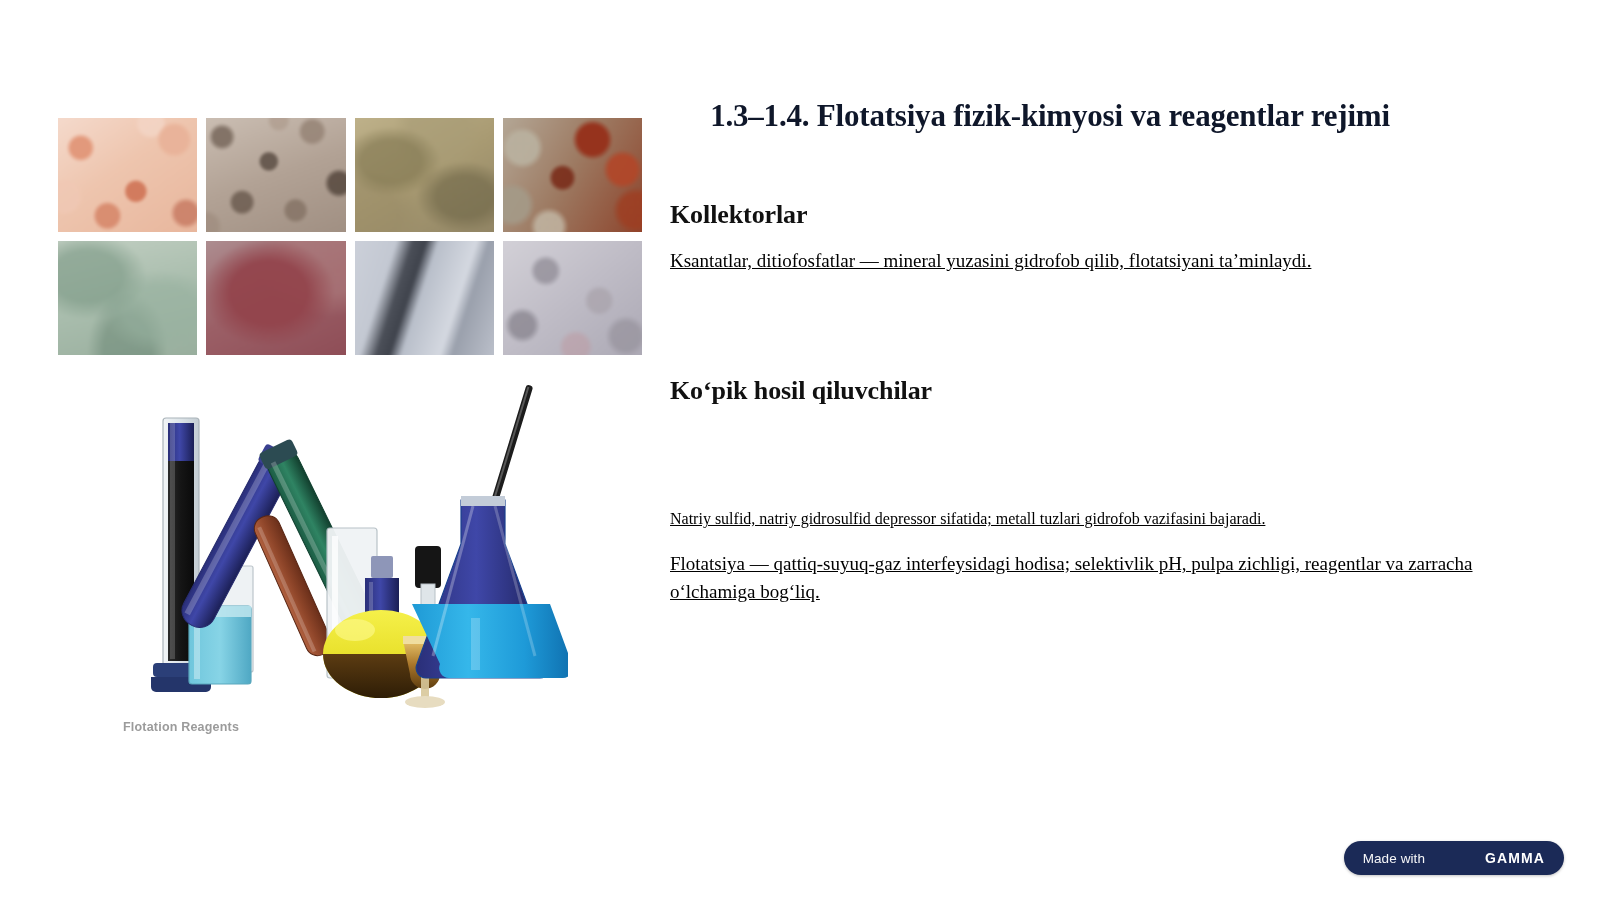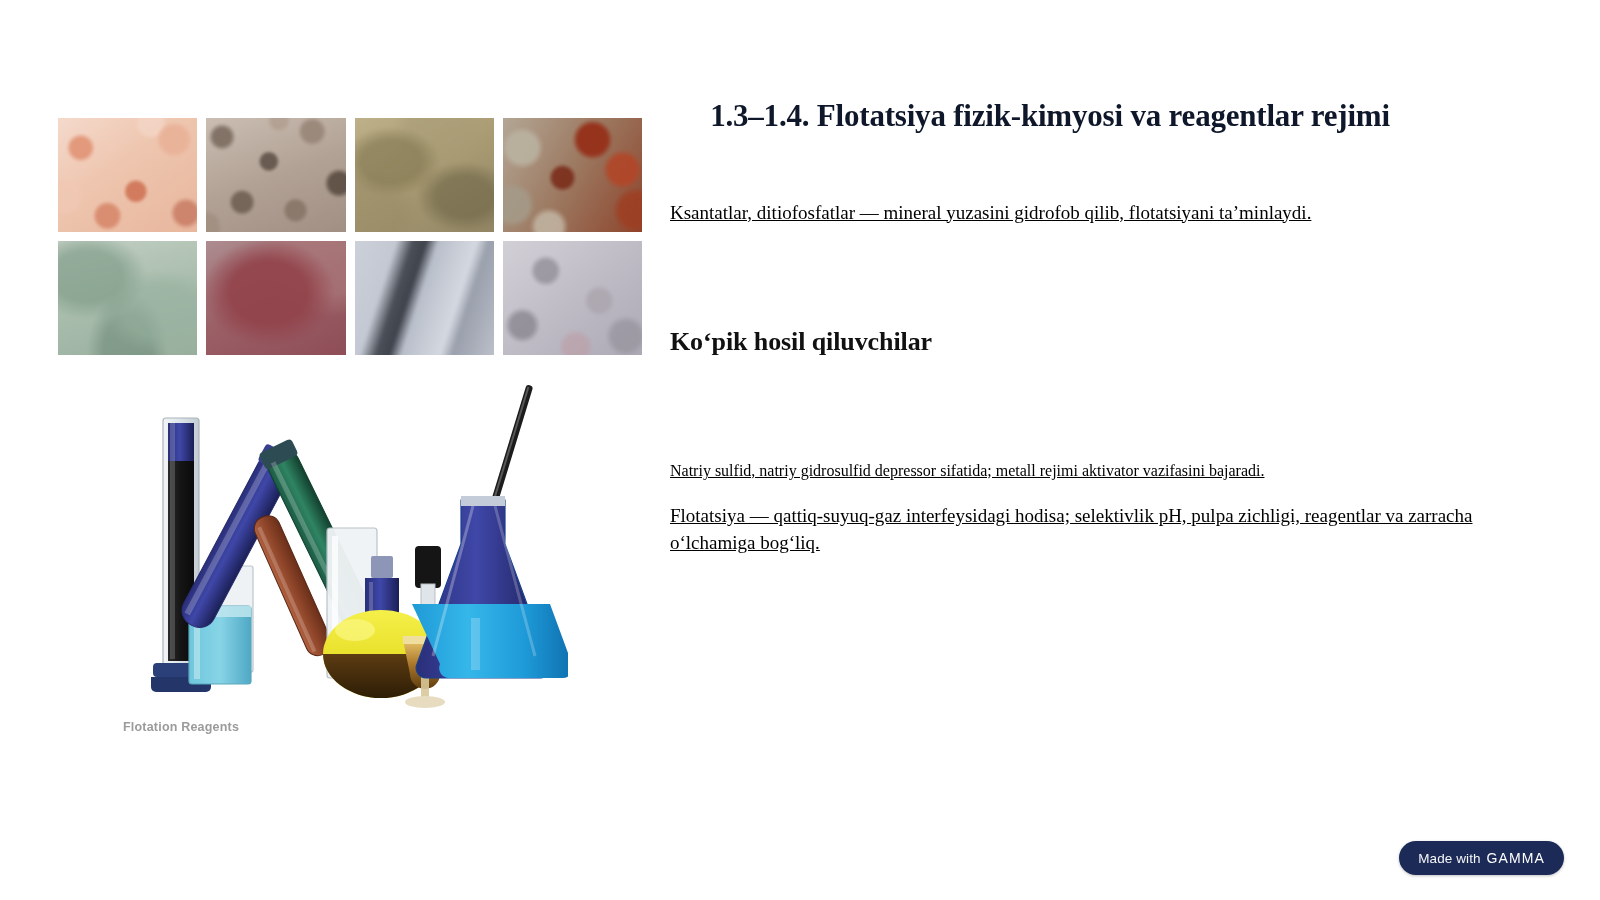--- a/index.html
+++ b/index.html
@@ -233,33 +233,34 @@
     position: absolute;
     right: 36px;
     bottom: 25px;
     height: 34px;
     padding: 0 19px;
     border-radius: 17px;
     background: #1b2a57;
     color: #ffffff;
     display: flex;
     align-items: center;
-    gap: 6px;
+    gap: 12px;
     font-family: "Liberation Sans", sans-serif;
     font-size: 13.5px;
     letter-spacing: .1px;
     box-shadow: 0 1px 3px rgba(0,0,0,.25);
     cursor: pointer;
     user-select: none;
   }
   .gamma-badge .made-with { font-weight: 400; opacity: .96; }
   .gamma-badge .brand {
-    font-weight: 400;
+    font-weight: 700;
     letter-spacing: 1.1px;
     font-size: 14px;
+    margin-left: 48px;
   }
 </style>
 </head>
 <body>
 
 <div class="slide">
 
   <div class="left-col">
 
     <div class="mineral-grid">
@@ -429,29 +430,30 @@
       </div>
       <div class="reagents-caption">Flotation Reagents</div>
     </div>
   </div>
 
   <div class="right-col">
 
     <h1 class="deck-title">1.3–1.4. Flotatsiya fizik-kimyosi va reagentlar rejimi</h1>
 
     <div class="section section-1">
+      <h2 class="section-heading">Kollektorlar</h2>
       <p class="section-body">Ksantatlar, ditiofosfatlar — mineral yuzasini gidrofob qilib, flotatsiyani ta’minlaydi.</p>
     </div>
 
     <div class="section section-2">
       <h2 class="section-heading">Koʻpik hosil qiluvchilar</h2>
     </div>
 
     <div class="section section-3">
-      <p class="section-body small">Natriy sulfid, natriy gidrosulfid depressor sifatida; metall rejimi aktivator vazifasini bajaradi.</p>
+      <p class="section-body small">Natriy sulfid, natriy gidrosulfid depressor sifatida; metall tuzlari gidrofob vazifasini bajaradi.</p>
       <p class="section-body wrap">Flotatsiya — qattiq-suyuq-gaz interfeysidagi hodisa; selektivlik pH, pulpa zichligi, reagentlar va zarracha oʻlchamiga bogʻliq.</p>
     </div>
   </div>
 
   <div class="gamma-badge">
     <span class="made-with">Made with</span>
     <span class="brand">GAMMA</span>
   </div>
 
 </div>

